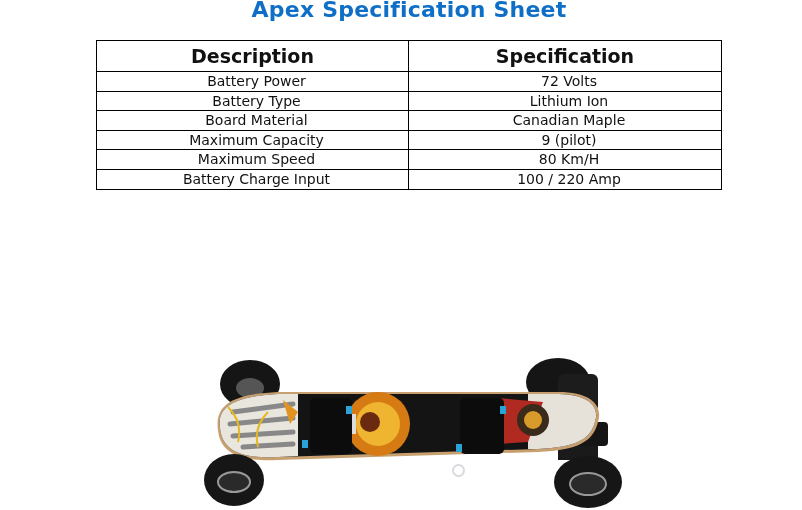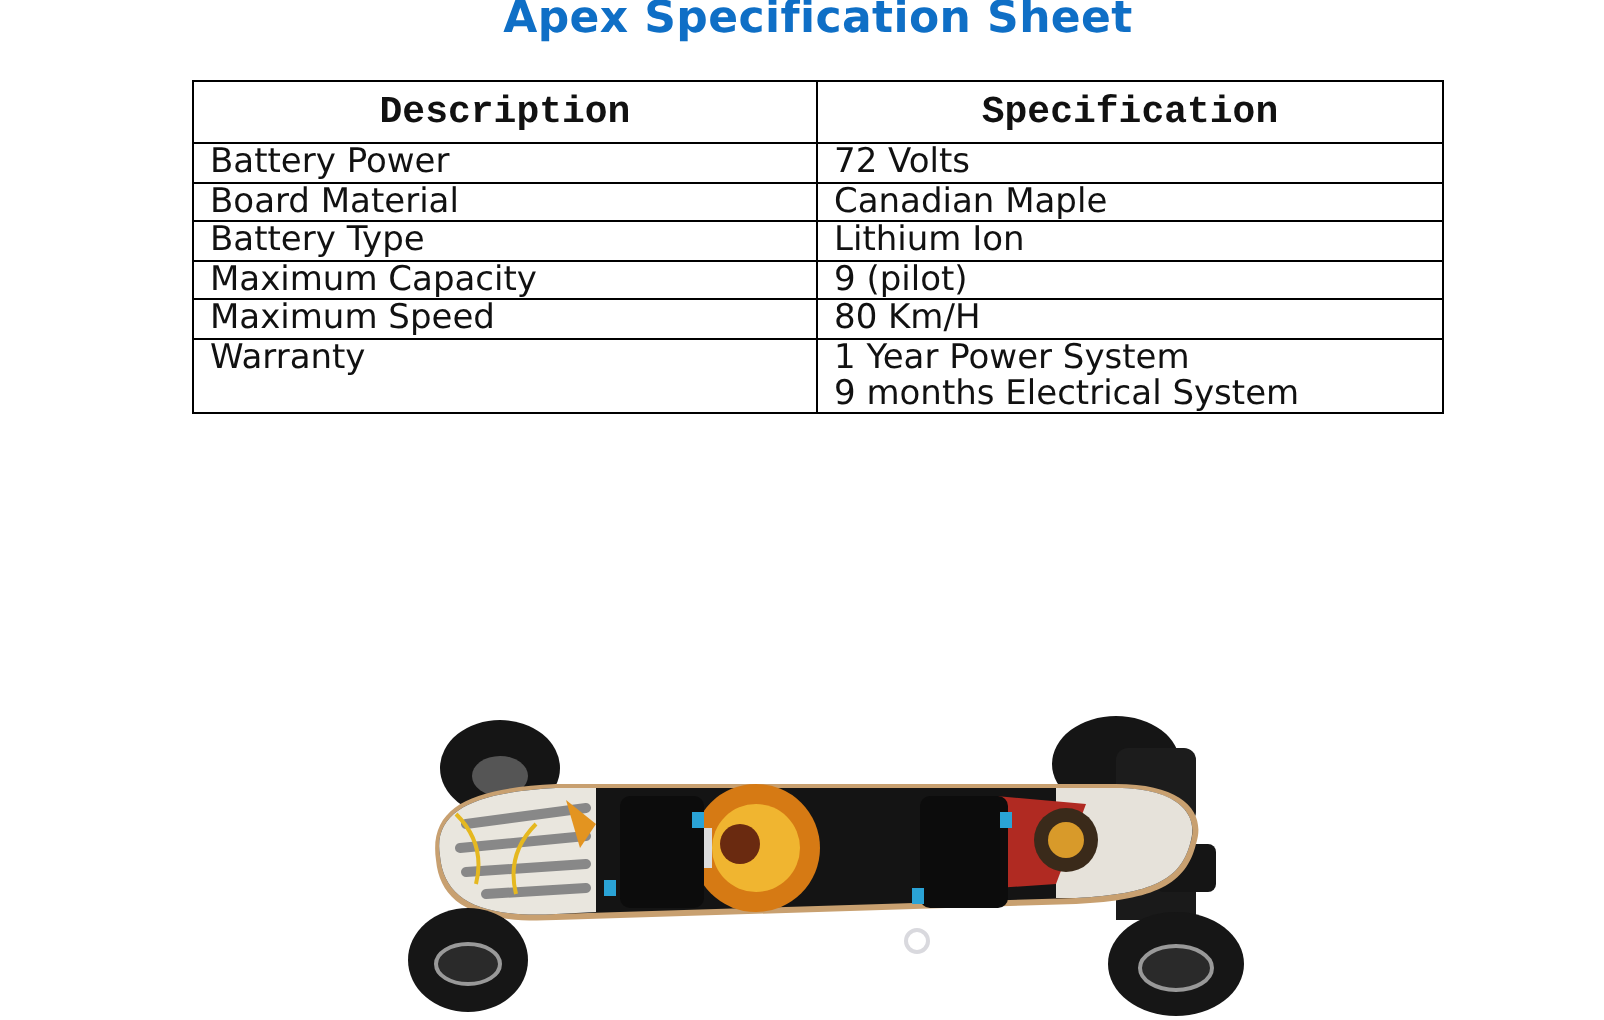--- a/index.html
+++ b/index.html
@@ -1,20 +1,20 @@
 <!DOCTYPE html>
 <html><head>
 <meta charset="utf-8">
 <style>
   html, body { margin:0; padding:0; background:#ffffff; }
   body { width:802px; height:510px; position:relative; overflow:hidden; font-family:"DejaVu Sans", "Liberation Sans", sans-serif; }
   .title { position:absolute; left:0; top:-3px; width:818px; text-align:center; color:#0f6fc6; font-weight:bold; font-size:22px; letter-spacing:0.2px; font-family:"DejaVu Sans", sans-serif; }
   table.spec { position:absolute; left:96px; top:40px; width:625px; border-collapse:collapse; table-layout:fixed; }
-  table.spec td, table.spec th { border:1px solid #000; padding:0 0 0 8px; font-size:17px; color:#111; font-family:"DejaVu Sans", sans-serif; font-weight:normal; text-align:left; vertical-align:top; line-height:18px; height:18.6px; white-space:nowrap; overflow:hidden; }
-  table.spec th { font-size:19px; font-weight:bold; text-align:center; height:30px; line-height:30px; padding:0;font-family:Liberation Mono, monospace; }
+  table.spec td, table.spec th { border:1px solid #000; padding:0 0 0 8px; font-size:14px; color:#111; font-family:"DejaVu Sans", sans-serif; font-weight:normal; text-align:center; vertical-align:top; line-height:18px; height:18.6px; white-space:nowrap; overflow:hidden; }
+  table.spec th { font-size:19px; font-weight:bold; text-align:center; height:30px; line-height:30px; padding:0; }
   col.c1 { width:312px; }
   col.c2 { width:313px; }
   td.multi { line-height:19px; }
   .board { position:absolute; left:198px; top:352px; width:430px; height:158px; }
   .ring { position:absolute; left:452px; top:464px; width:13px; height:13px; border:2px solid #d9d9de; border-radius:50%; box-sizing:border-box; background:#fff; }
 </style>
 </head>
 <body>
 
 <div class="title">Apex Specification Sheet</div>
@@ -29,42 +29,39 @@
       <th>Description</th>
       <th>Specification</th>
     </tr>
   </thead>
   <tbody>
     <tr>
         <td>Battery Power</td>
         <td>72 Volts</td>
       </tr>
     <tr>
+        <td>Battery Type</td>
+        <td>Lithium Ion</td>
+      </tr>
+    <tr>
         <td>Board Material</td>
         <td>Canadian Maple</td>
-      </tr>
-    <tr>
-        <td>Battery Type</td>
-        <td>Lithium Ion</td>
       </tr>
     <tr>
         <td>Maximum Capacity</td>
         <td>9 (pilot)</td>
       </tr>
     <tr>
         <td>Maximum Speed</td>
         <td>80 Km/H</td>
       </tr>
     <tr>
-      <td>Warranty</td>
-      <td class="multi">
-        <div>1 Year Power System</div>
-        <div>9 months Electrical System</div>
-      </td>
-    </tr>
+        <td>Battery Charge Input</td>
+        <td>100 / 220 Amp</td>
+      </tr>
   </tbody>
 </table>
 
 <svg class="board" viewBox="0 0 430 158" xmlns="http://www.w3.org/2000/svg">
 
   <g>
     <ellipse cx="52" cy="32" rx="30" ry="24" fill="#151515"></ellipse>
     <ellipse cx="52" cy="36" rx="14" ry="10" fill="#555"></ellipse>
     <ellipse cx="360" cy="30" rx="32" ry="24" fill="#151515"></ellipse>
     <rect x="360" y="22" width="40" height="38" rx="6" fill="#1c1c1c"></rect>

